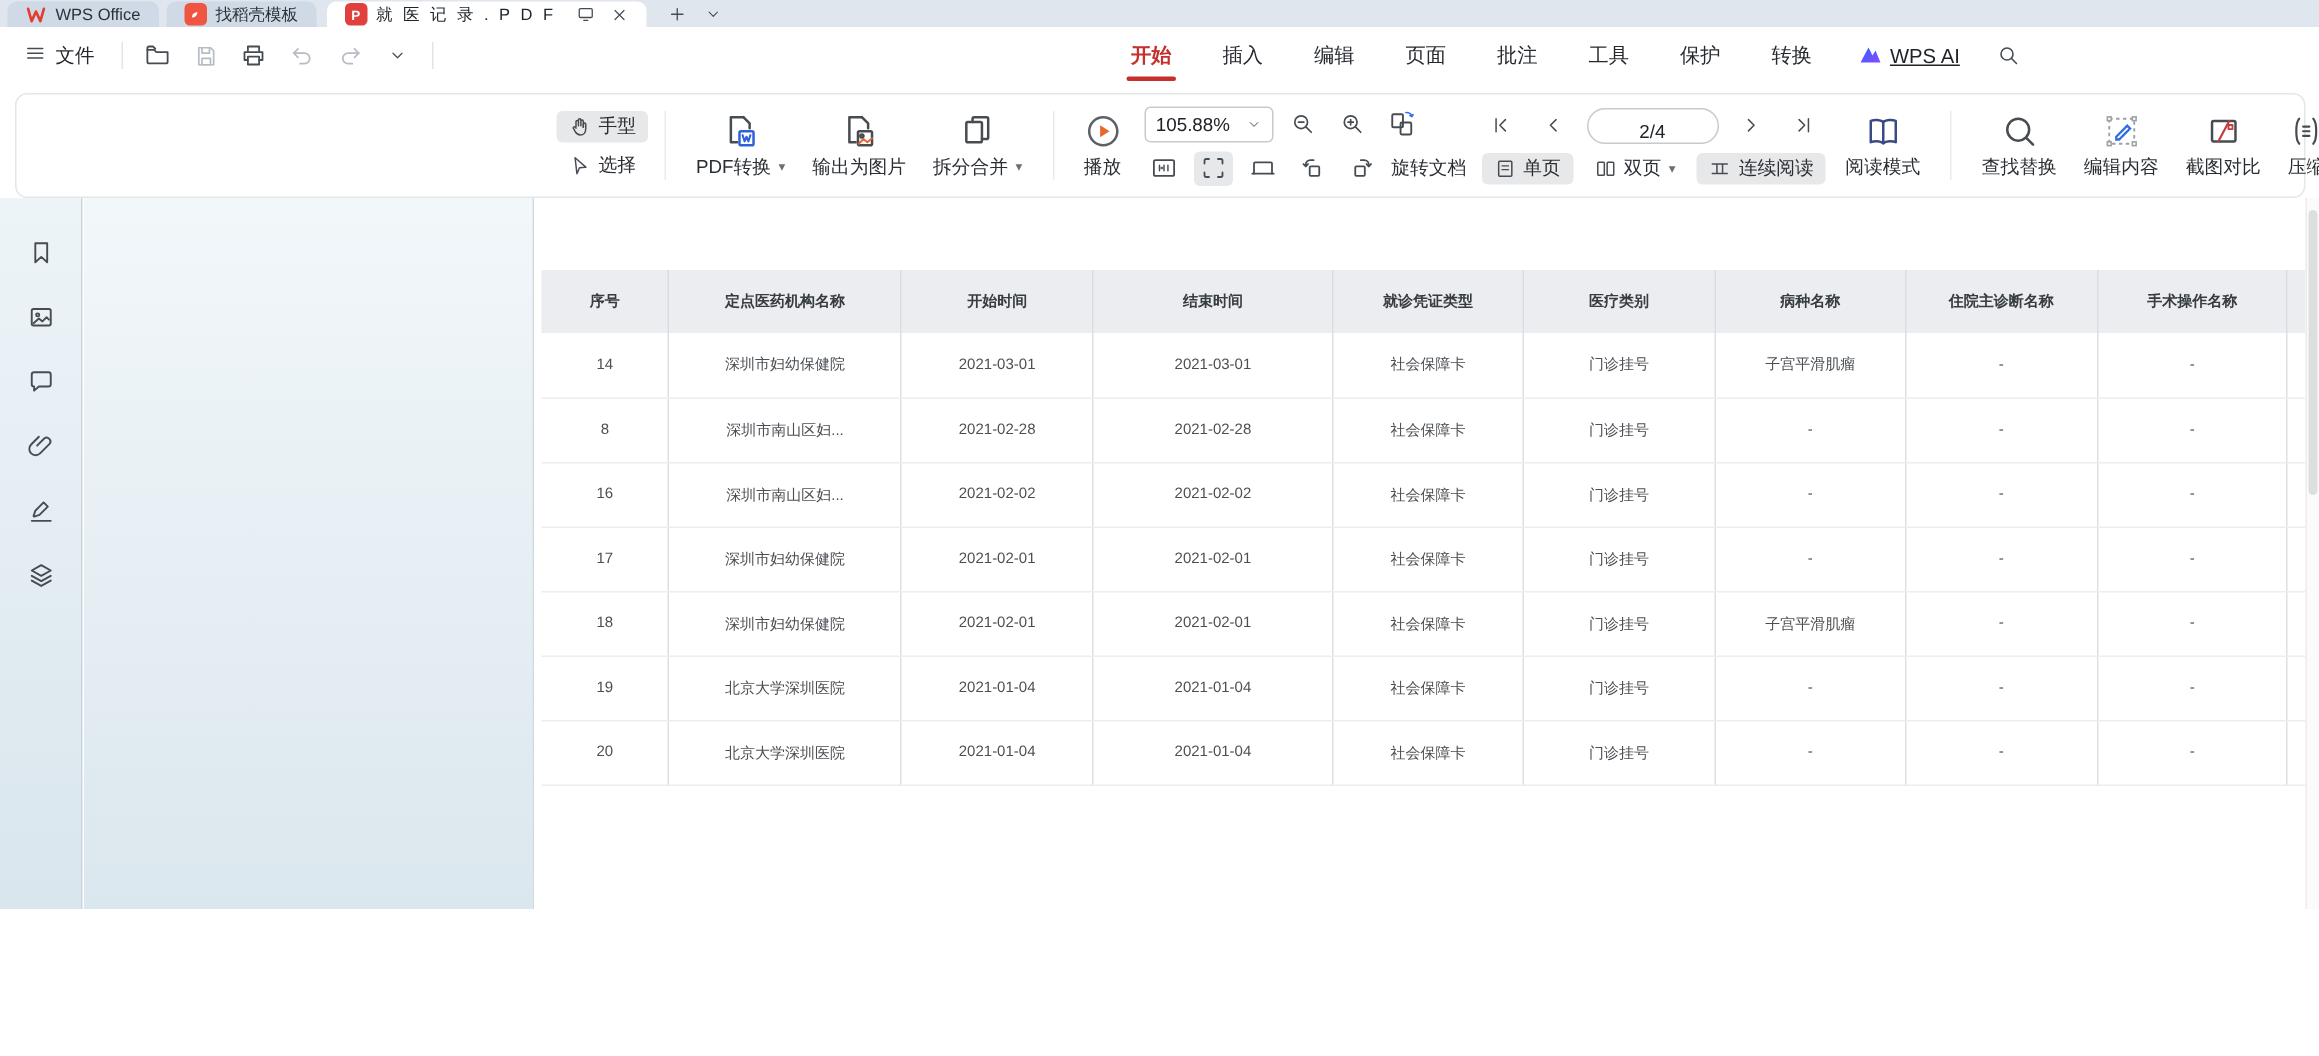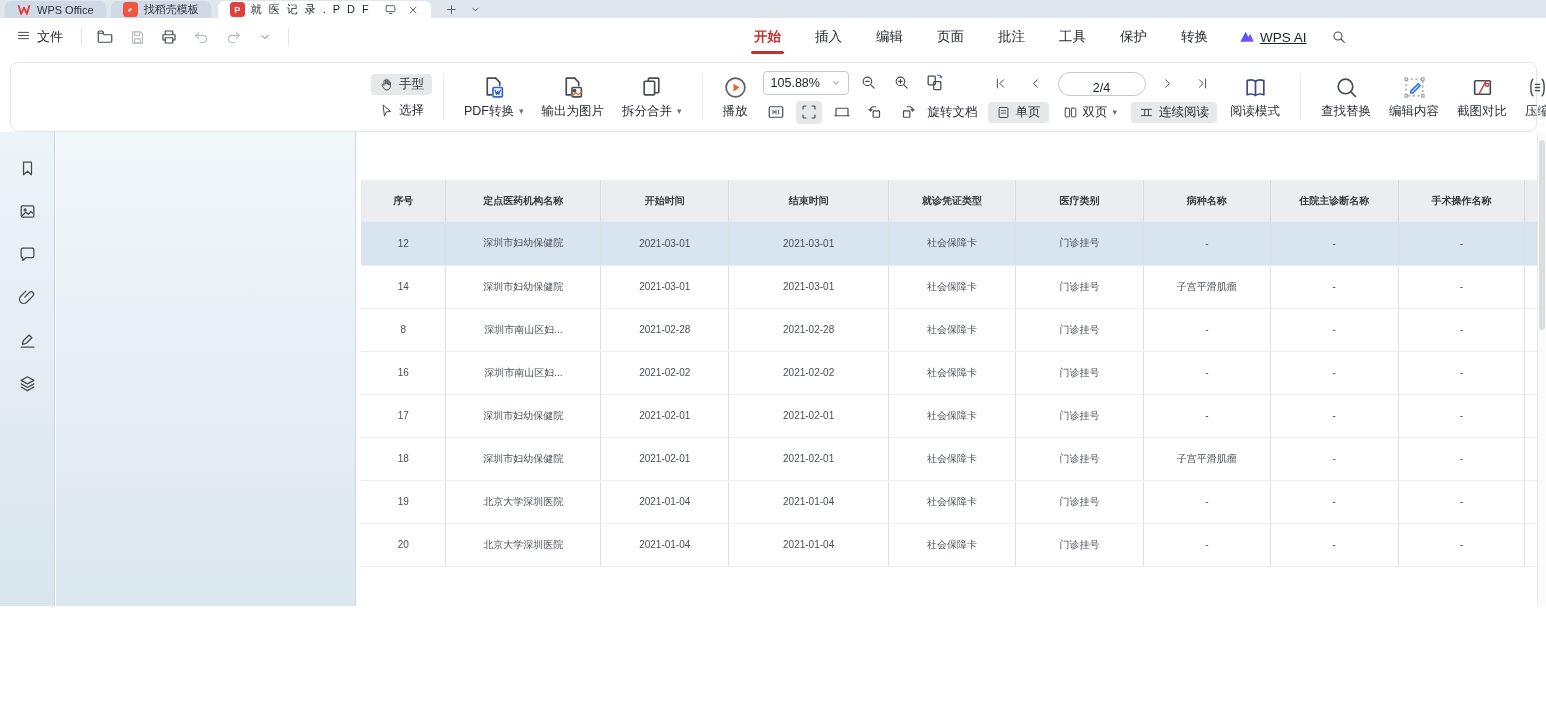--- a/index.html
+++ b/index.html
@@ -484,32 +484,20 @@
               <th>结束时间</th>
               <th>就诊凭证类型</th>
               <th>医疗类别</th>
               <th>病种名称</th>
               <th>住院主诊断名称</th>
               <th>手术操作名称</th>
               <th></th>
             </tr>
           </thead>
         <tbody id="tbody-rows">
-            <tr class="hl">
-              <td>12</td>
-              <td>深圳市妇幼保健院</td>
-              <td>2021-03-01</td>
-              <td>2021-03-01</td>
-              <td>社会保障卡</td>
-              <td>门诊挂号</td>
-              <td>-</td>
-              <td>-</td>
-              <td>-</td>
-              <td></td>
-            </tr>
             <tr>
               <td>14</td>
               <td>深圳市妇幼保健院</td>
               <td>2021-03-01</td>
               <td>2021-03-01</td>
               <td>社会保障卡</td>
               <td>门诊挂号</td>
               <td>子宫平滑肌瘤</td>
               <td>-</td>
               <td>-</td>

